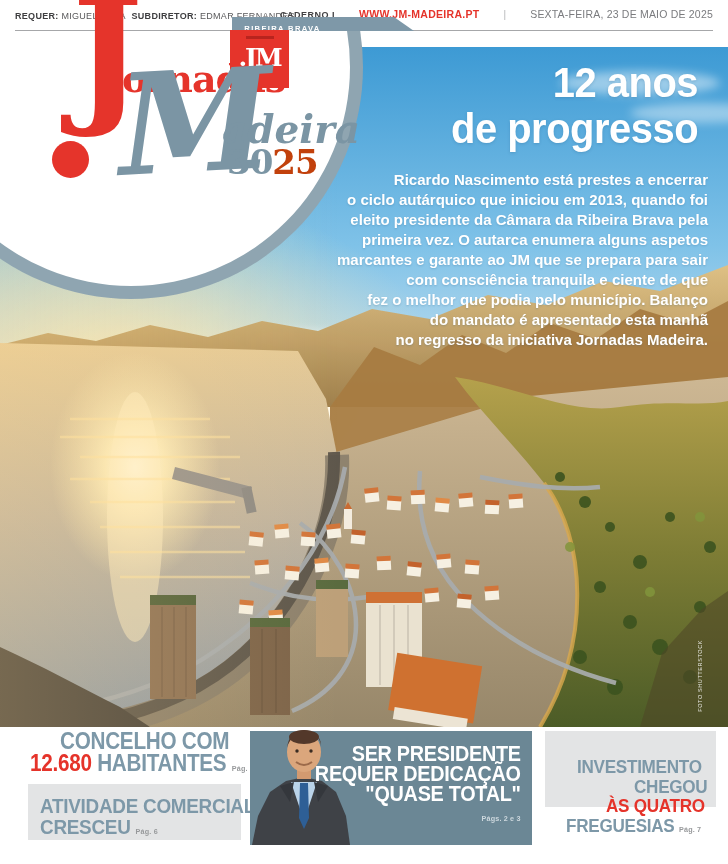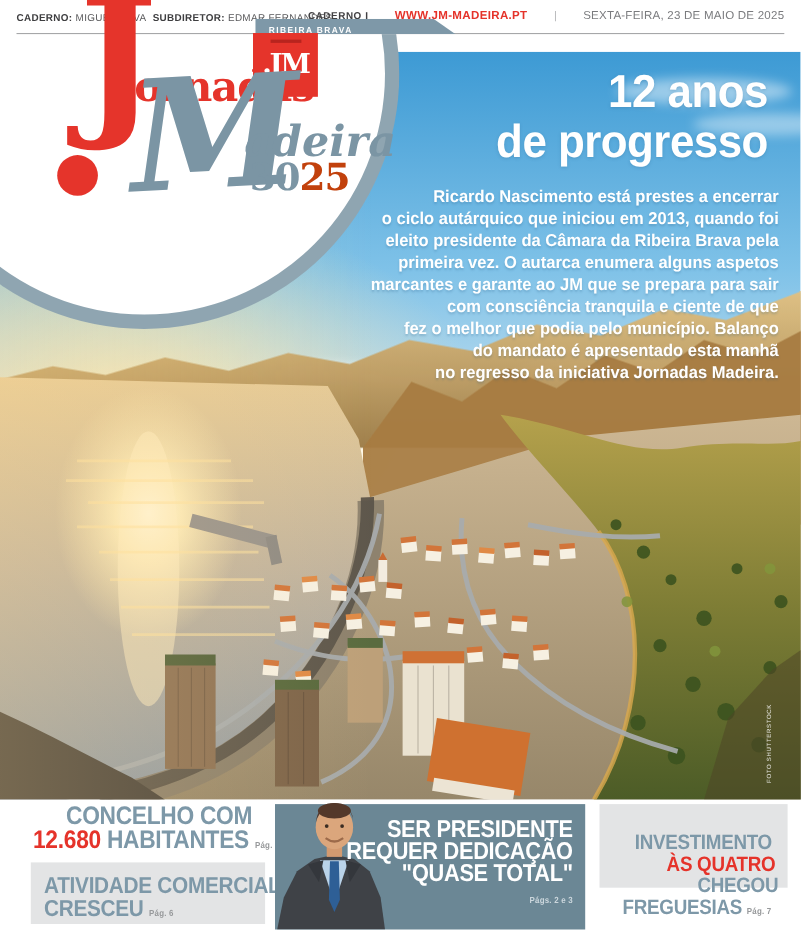--- a/index.html
+++ b/index.html
@@ -368,21 +368,21 @@
     <div>marcantes e garante ao JM que se prepara para sair</div>
     <div>com consciência tranquila e ciente de que</div>
     <div>fez o melhor que podia pelo município. Balanço</div>
     <div>do mandato é apresentado esta manhã</div>
     <div>no regresso da iniciativa Jornadas Madeira.</div>
   </div>
 
   <div class="topbar">
     <div class="rule"></div>
     <div class="mh-left">
-      <b>CADERNO:</b>
+      <b>REQUER:</b>
       <span>MIGUEL SILVA</span>&nbsp;
       <b>SUBDIRETOR:</b>
       <span>EDMAR FERNANDES</span>
     </div>
     <div class="mh-right">
       <span class="caderno">CADERNO I</span>
       <a class="site" href="#">WWW.JM-MADEIRA.PT</a>
       <span class="sep">|</span>
       <span class="date">SEXTA-FEIRA, 23 DE MAIO DE 2025</span>
     </div>
@@ -439,20 +439,20 @@
       <div class="t3-text">
         <div>SER PRESIDENTE</div>
         <div>REQUER DEDICAÇÃO</div>
         <div>"QUASE TOTAL"</div>
         <span class="pagenum">Págs. 2 e 3</span>
       </div>
     </div>
 
     <div class="t4">
       <div><span class="cond t-blue">INVESTIMENTO</span></div>
+      <div><span class="cond t-blue">CHEGOU</span></div>
       <div><span class="cond t-red">ÀS QUATRO</span></div>
-      <div><span class="cond t-blue">CHEGOU</span></div>
       <div><span class="cond"><span class="t-blue">FREGUESIAS</span>
         <span class="pagenum">Pág. 7</span></span></div>
     </div>
 
   </div>
 </div>
 
 </body></html>

